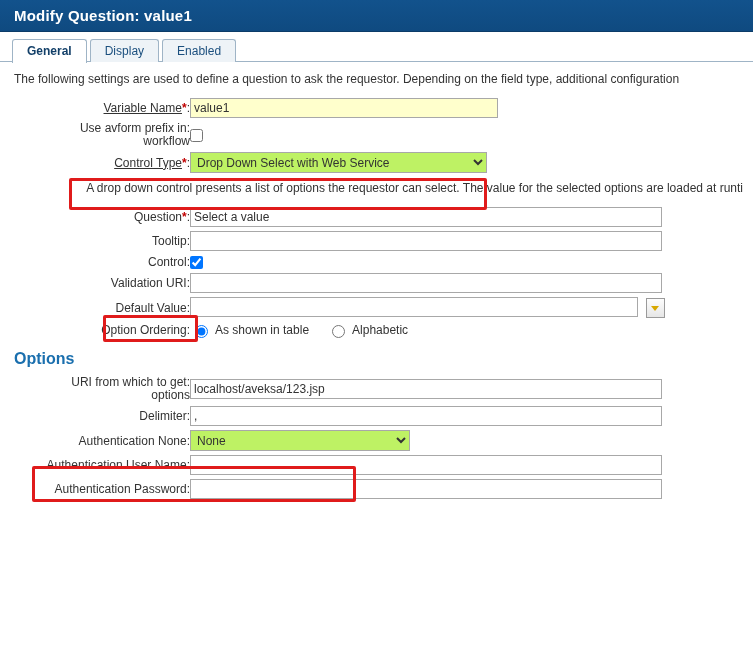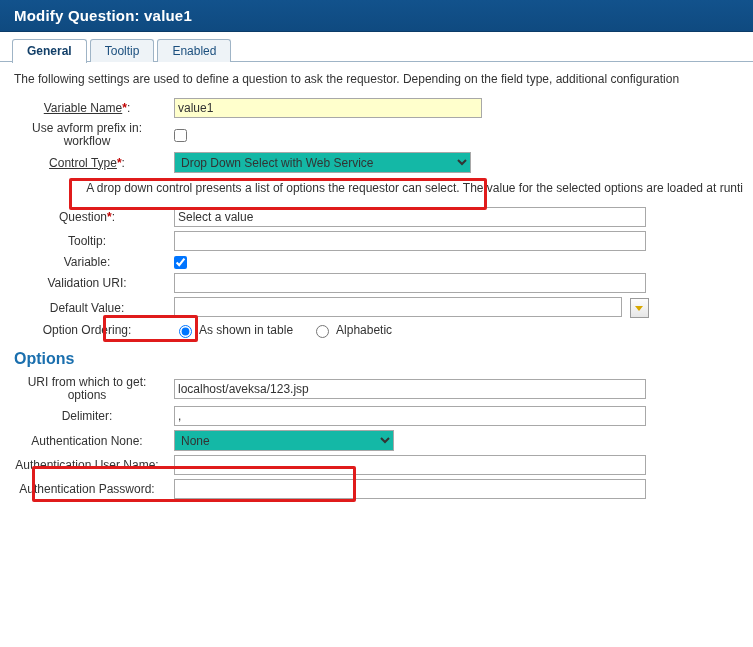--- a/index.html
+++ b/index.html
@@ -98,22 +98,22 @@
   table.fields {
     border-collapse: collapse;
     width: 753px;
   }
   table.fields td {
     padding: 2px 0;
     vertical-align: middle;
     font-size: 12px;
   }
   td.label {
-    width: 174px;
-    text-align: center;
+    width: 190px;
+    text-align: right;
     padding-right: 7px;
     color: #333;
     white-space: normal;
   }
   td.label .two-line {
     display: block;
     line-height: 13px;
   }
   .req {
     color: #c00000;
@@ -136,21 +136,21 @@
   input.txt.w460 { width: 472px; }
   input.txt.w308 { width: 308px; background: #ffffcc; }
   input.txt.w448 { width: 448px; }
 
   select.sel {
     height: 21px;
     box-sizing: border-box;
     font-family: "Liberation Sans", sans-serif;
     font-size: 12px;
     border: 1px solid #a8a8a8;
-    background: #14b8a6;
+    background: #bef264;
     color: #333;
     padding: 1px 2px;
   }
   select.sel.w297 { width: 297px; }
   select.sel.w200 { width: 220px; }
 
   .chk {
     width: 13px;
     height: 13px;
     margin: 0;
@@ -202,21 +202,21 @@
 </style>
 </head>
 <body>
 
 <div class="titlebar">
   <span class="title">Modify Question: value1</span>
 </div>
 
 <div class="tabstrip">
   <div class="tab active">General</div>
-  <div class="tab">Tooltip</div>
+  <div class="tab">Display</div>
   <div class="tab">Enabled</div>
 </div>
 
 <div class="form-area">
 
   <div class="intro">The following settings are used to define a question to ask the requestor. Depending on the field type, additional configuration</div>
 
   <table class="fields">
     <tbody>
         <tr>
@@ -265,21 +265,21 @@
     </tr>
 
     <tr>
       <td class="label">Tooltip:</td>
       <td>
         <input class="txt w460" type="text" value="" style="">
       </td>
     </tr>
 
     <tr>
-      <td class="label">Variable:</td>
+      <td class="label">Control:</td>
       <td>
         <input class="chk" type="checkbox" checked="" style="">
       </td>
     </tr>
 
     <tr>
       <td class="label">Validation URI:</td>
       <td>
         <input class="txt w460" type="text" value="" style="">
       </td>

